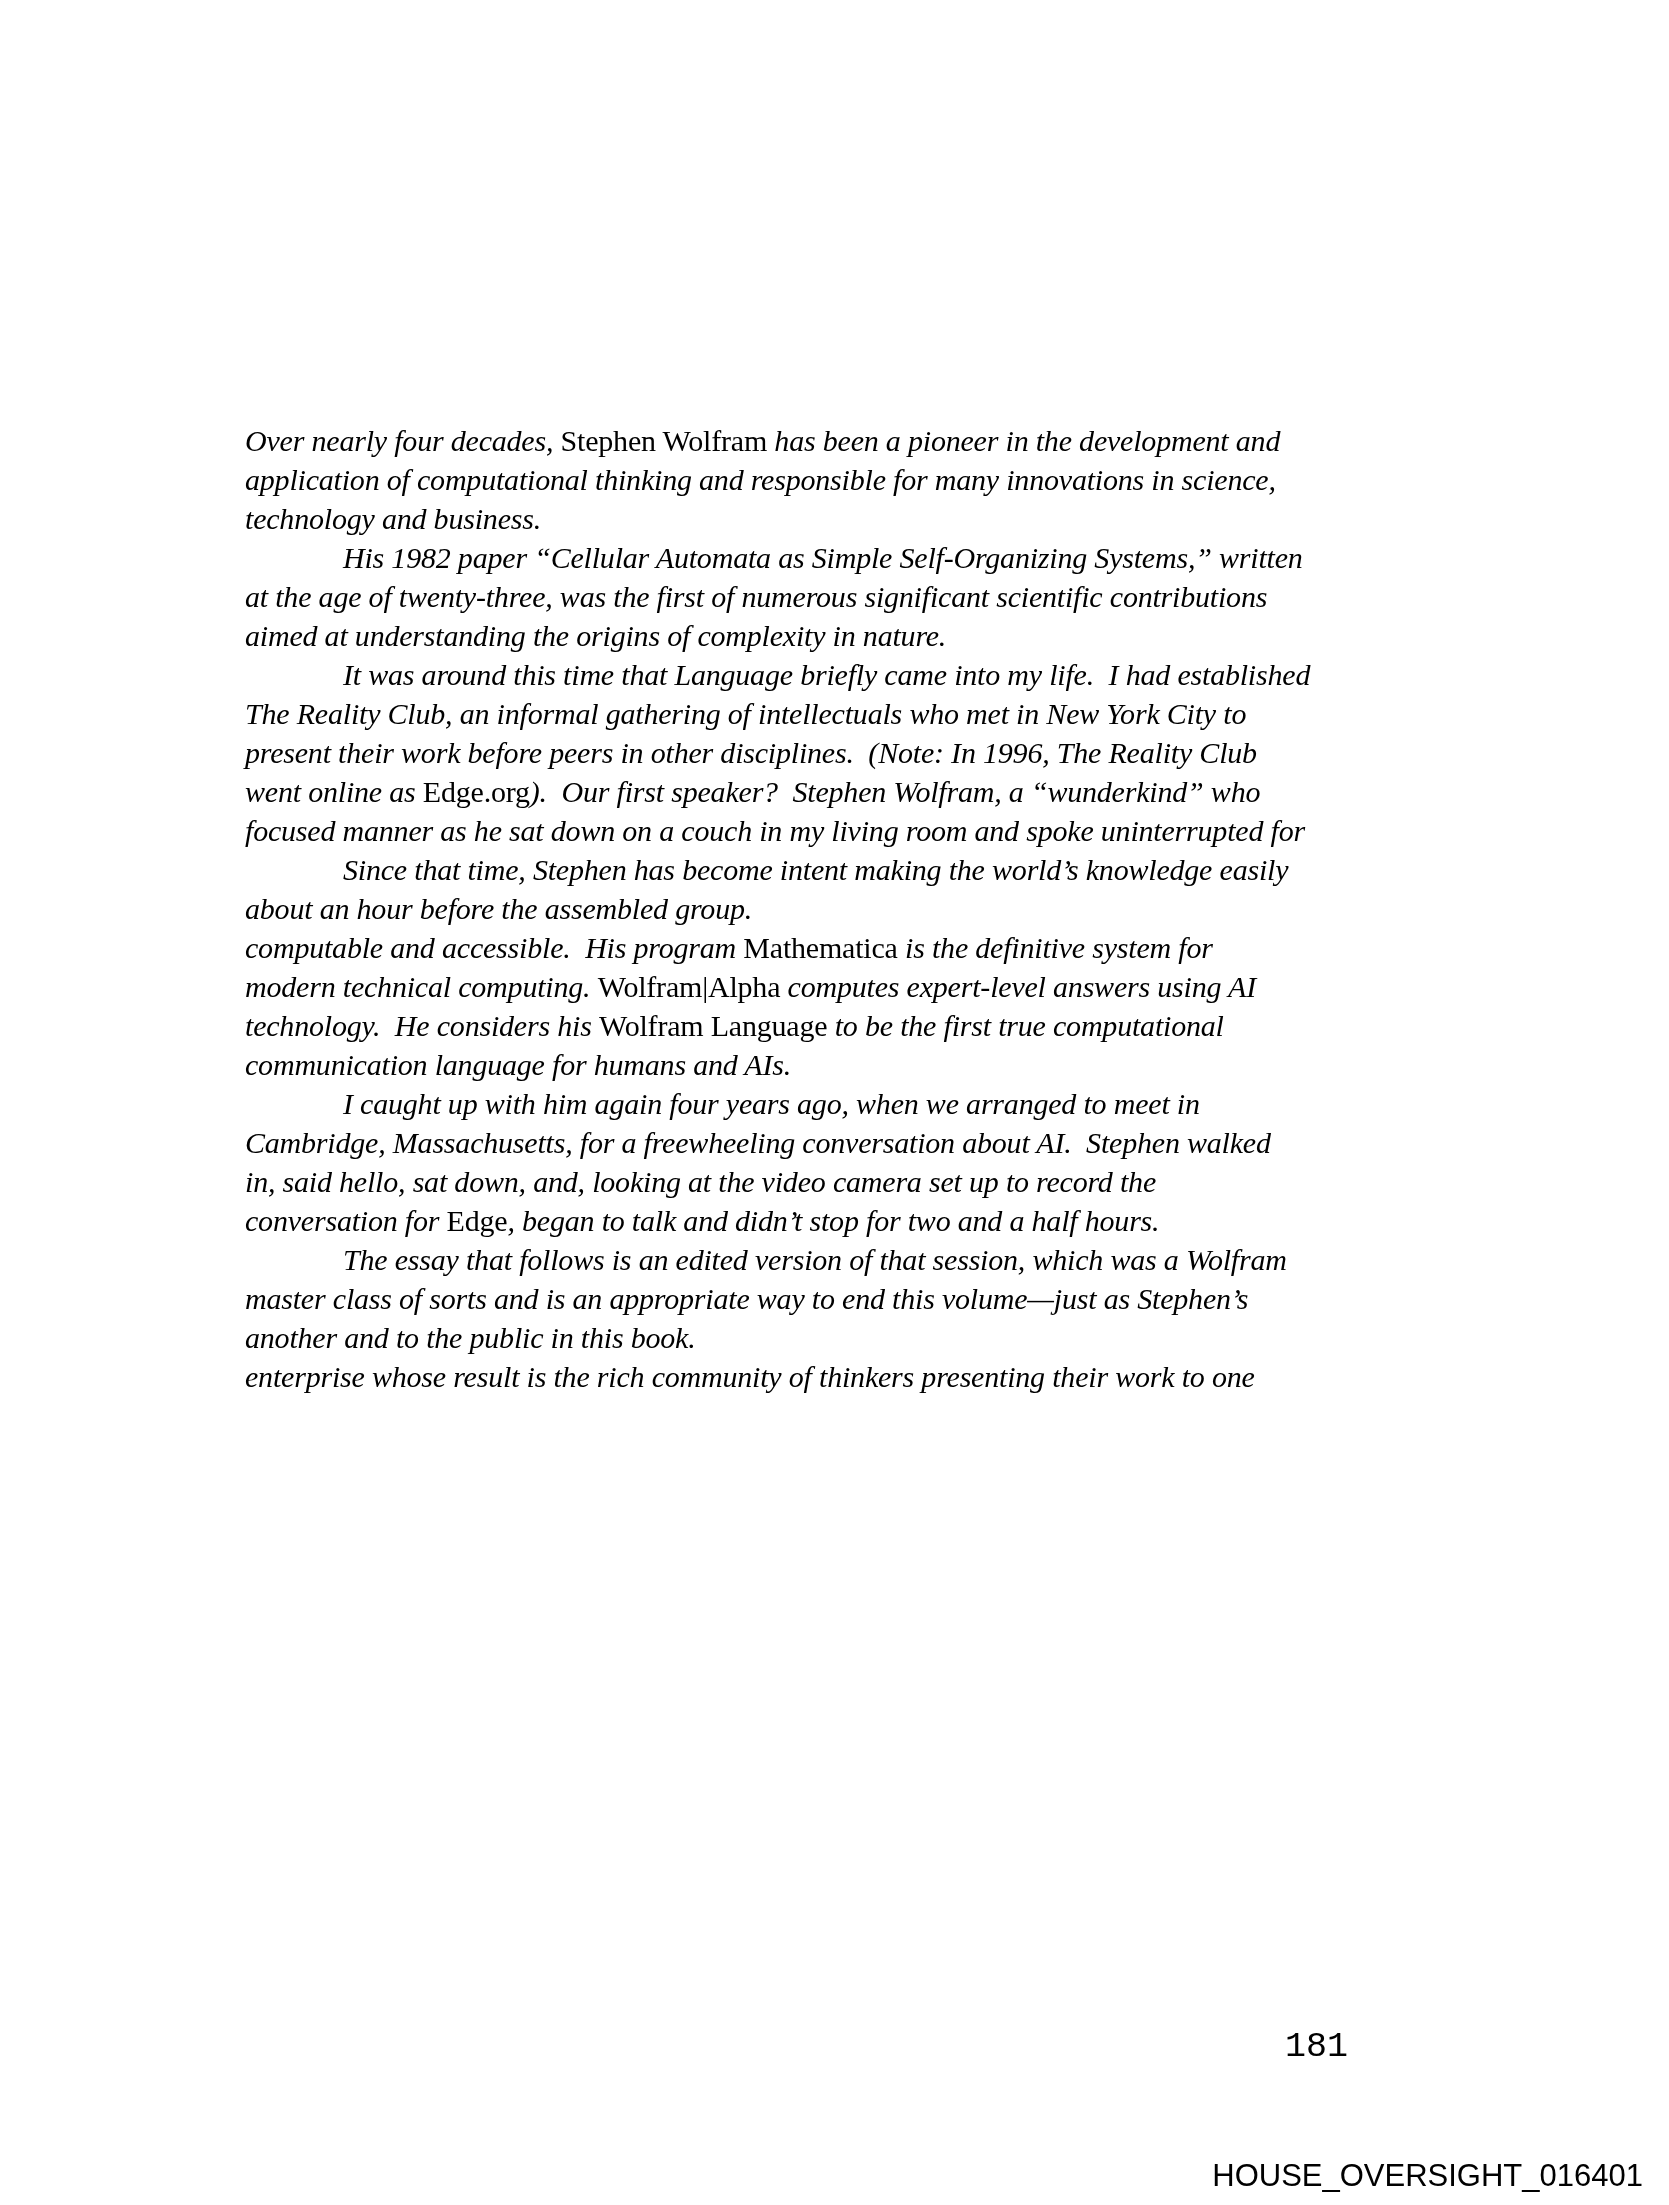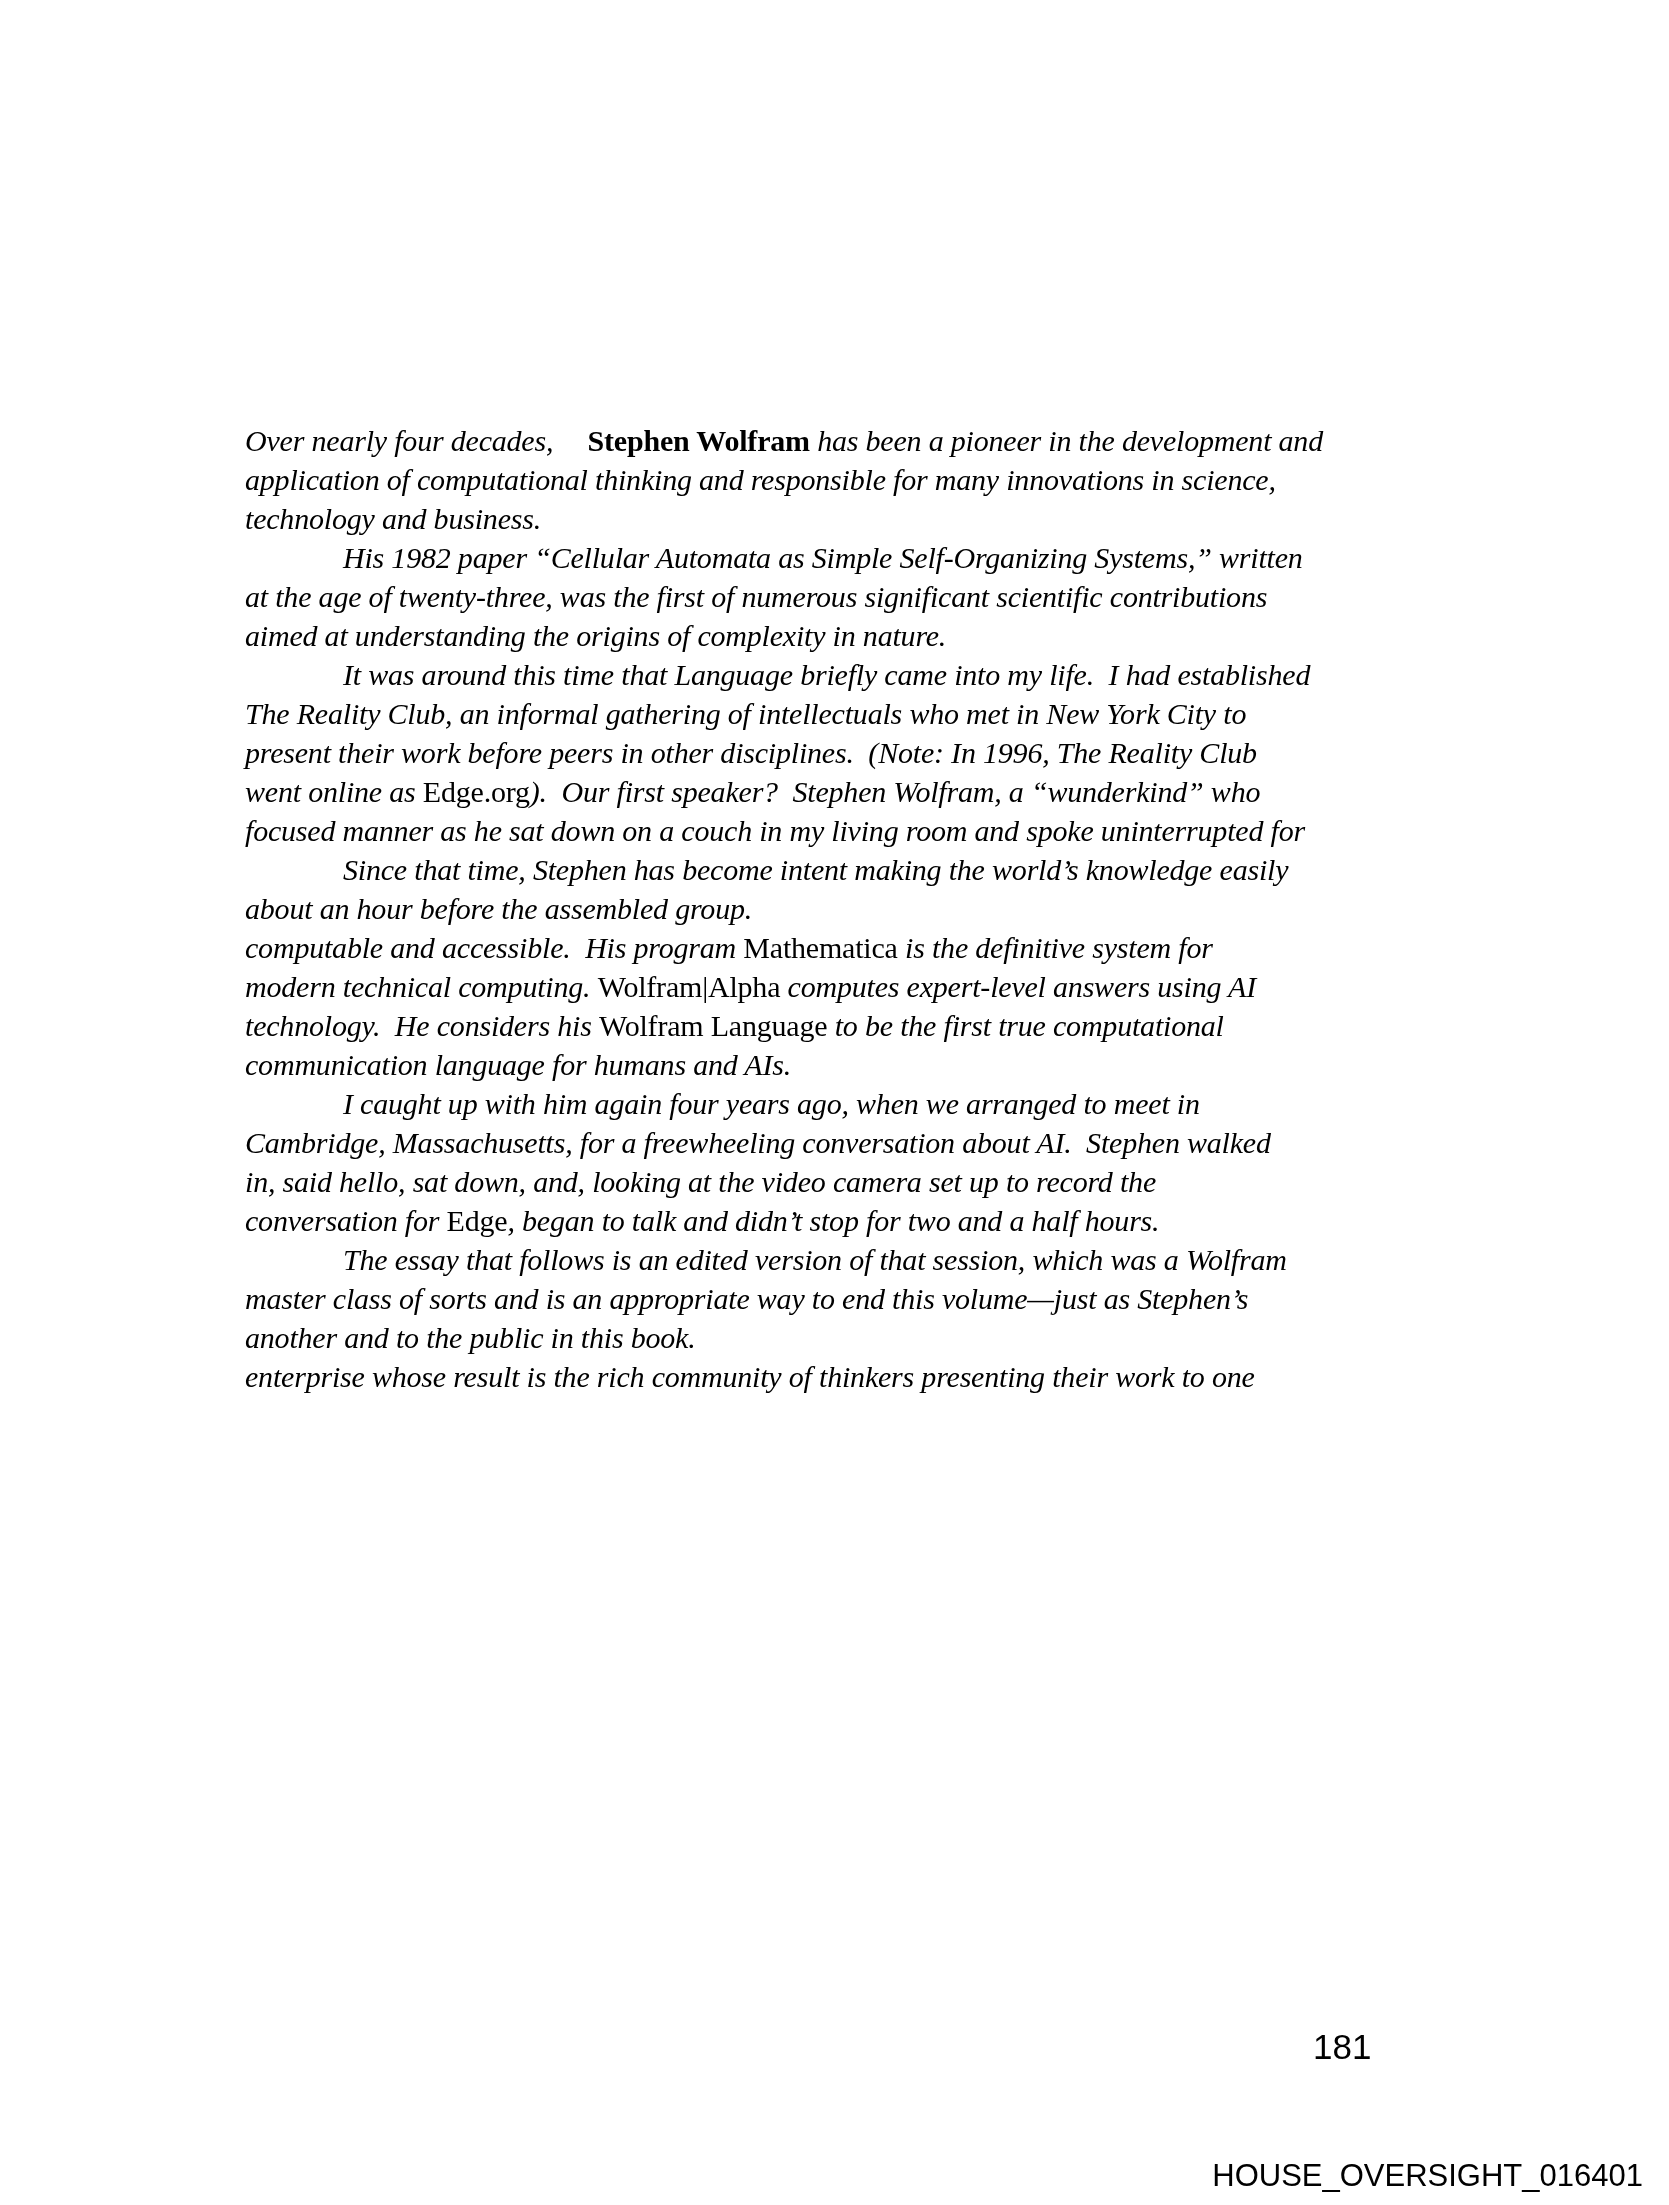--- a/index.html
+++ b/index.html
@@ -27,29 +27,29 @@
   }
   .line {
     white-space: pre;
     line-height: 39px;
     height: 39px;
   }
   .line.indent {
     padding-left: 98px;
   }
   .seg-i { font-style: italic; text-align: right; }
-  .seg-b { font-style: normal; font-weight: bold; margin-left: 27px; }
+  .seg-b { font-style: normal; font-weight: normal; }
   .seg-r { font-style: normal; }
   .page-number {
     position: absolute;
     top: 2027px;
-    left: 1313px;
+    left: 1285px;
     font-size: 35px;
     font-style: normal;
-    font-family: Liberation Sans, sans-serif;
+    font-family: Liberation Mono, monospace;
   }
   .footer-stamp {
     position: absolute;
     top: 2158px;
     right: 26px;
     font-family: "Liberation Sans", sans-serif;
     font-size: 31px;
     color: #000000;
     white-space: pre;
     text-align: right;

